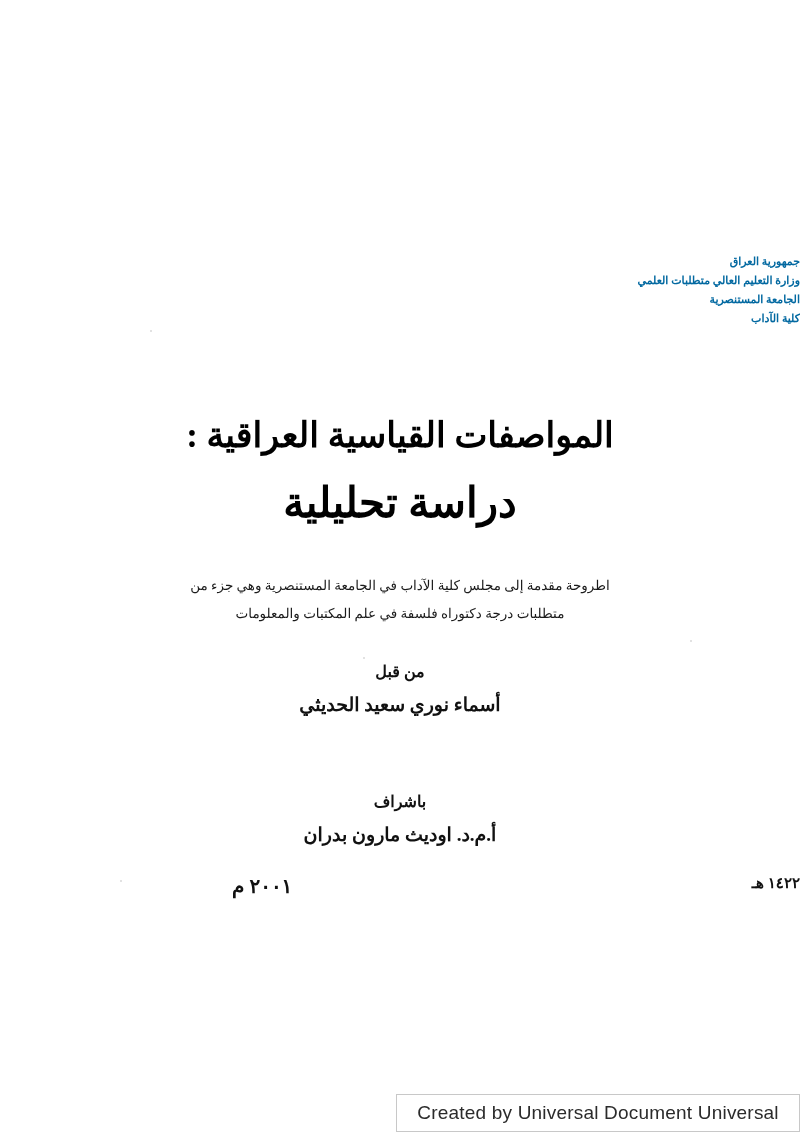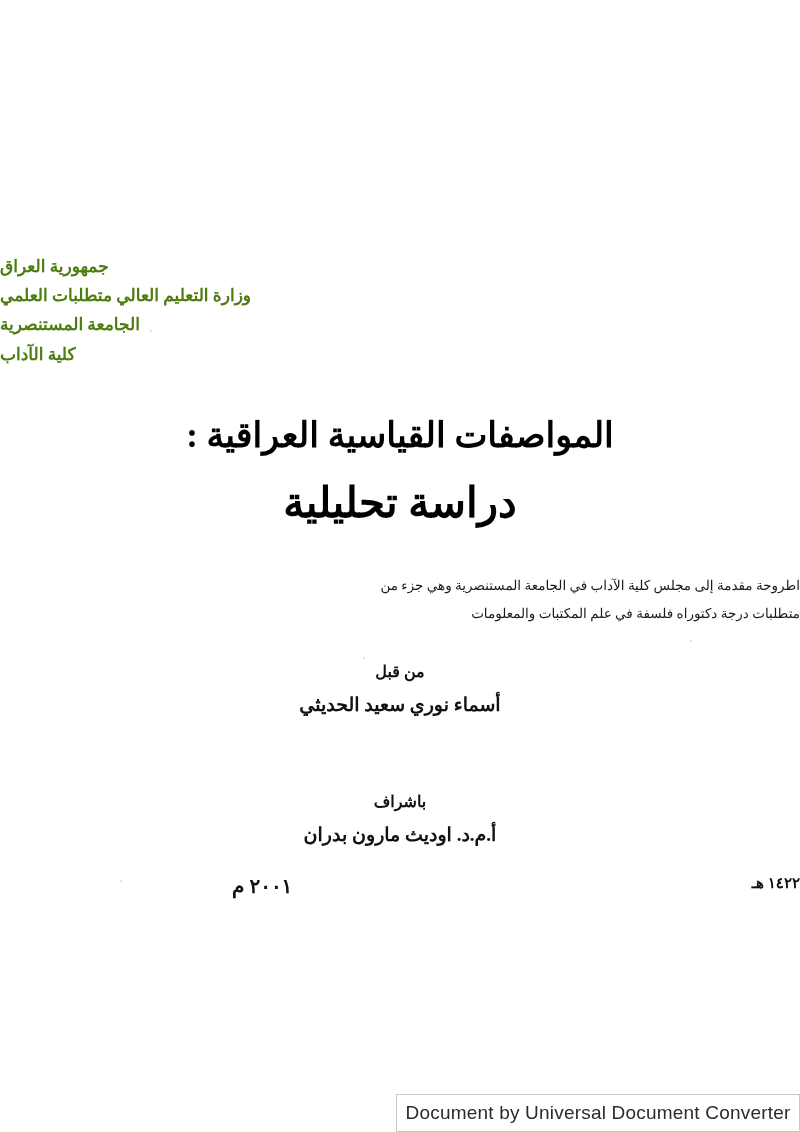--- a/index.html
+++ b/index.html
@@ -21,26 +21,26 @@
     inset: 0;
     background: #ffffff;
   }
 
   
   .institution {
     position: absolute;
     top: 252px;
     left: 0;
     right: 0;
-    text-align: left;
+    text-align: right;
     line-height: 1.72;
-    font-size: 17px;
+    font-size: 11px;
     font-weight: bold;
     letter-spacing: 0.1px;
-    color: #4d7c0f;
+    color: #0369a1;
   }
   .institution div { white-space: nowrap; }
 
   
   .title-block {
     position: absolute;
     top: 412px;
     left: 0;
     right: 0;
     text-align: center;
@@ -58,20 +58,21 @@
     line-height: 1.35;
     margin-top: 16px;
   }
 
   
   .submission {
     position: absolute;
     top: 572px;
     left: 0;
     right: 0;
+    text-align: center;
     font-size: 13.5px;
     line-height: 2.05;
     color: #1a1a1a;
   }
   .submission div { white-space: nowrap; }
 
   
   .author-block {
     position: absolute;
     top: 662px;
@@ -206,16 +207,16 @@
     <div class="supervisor-label">باشراف</div>
     <div class="supervisor-name">أ.م.د. اوديث مارون بدران</div>
   </div>
 
   <div class="dates">
     <div class="date-hijri">١٤٢٢ هـ</div>
     <div class="date-gregorian">٢٠٠١ م</div>
   </div>
 
   <div class="watermark">
-    <span>Document by Universal Document Converter</span>
+    <span>Created by Universal Document Universal</span>
   </div>
 
 </div>
 
 </body></html>

